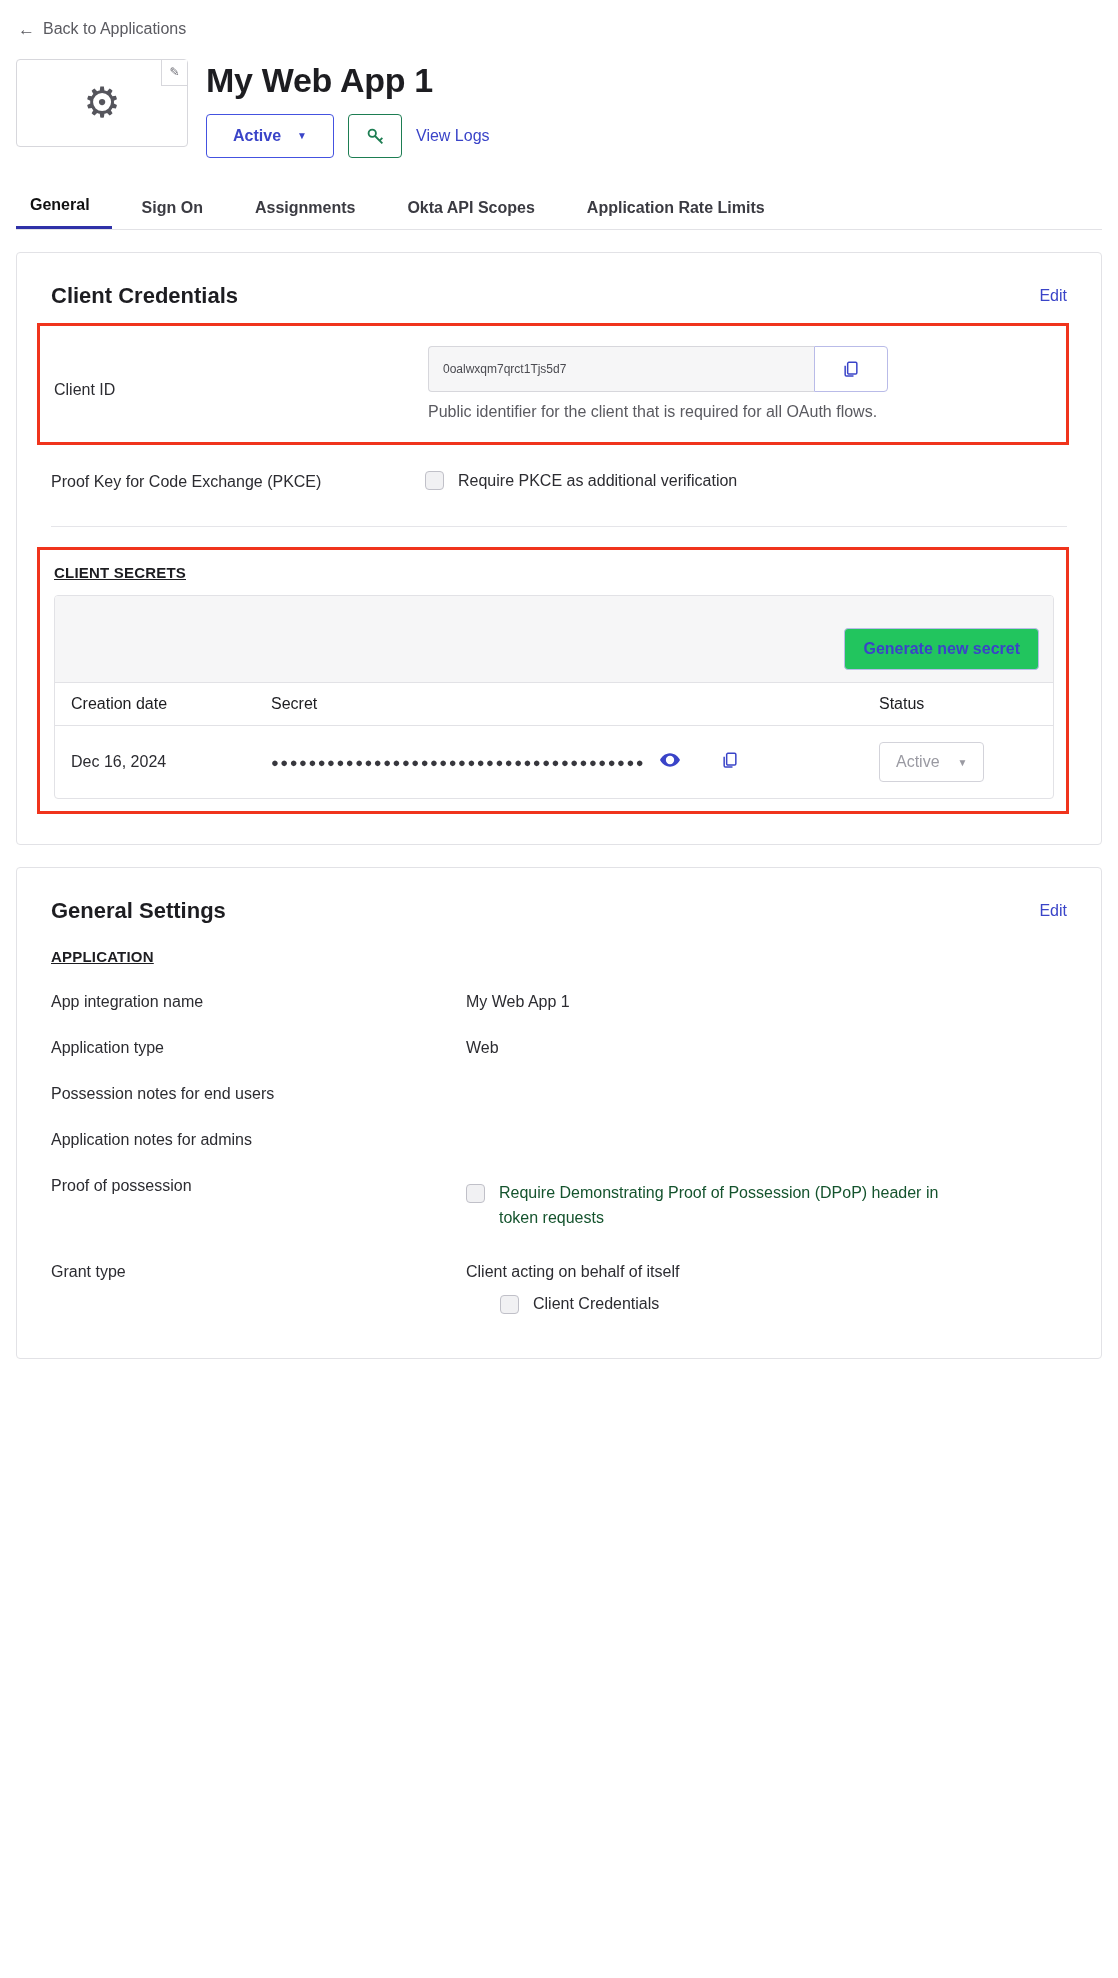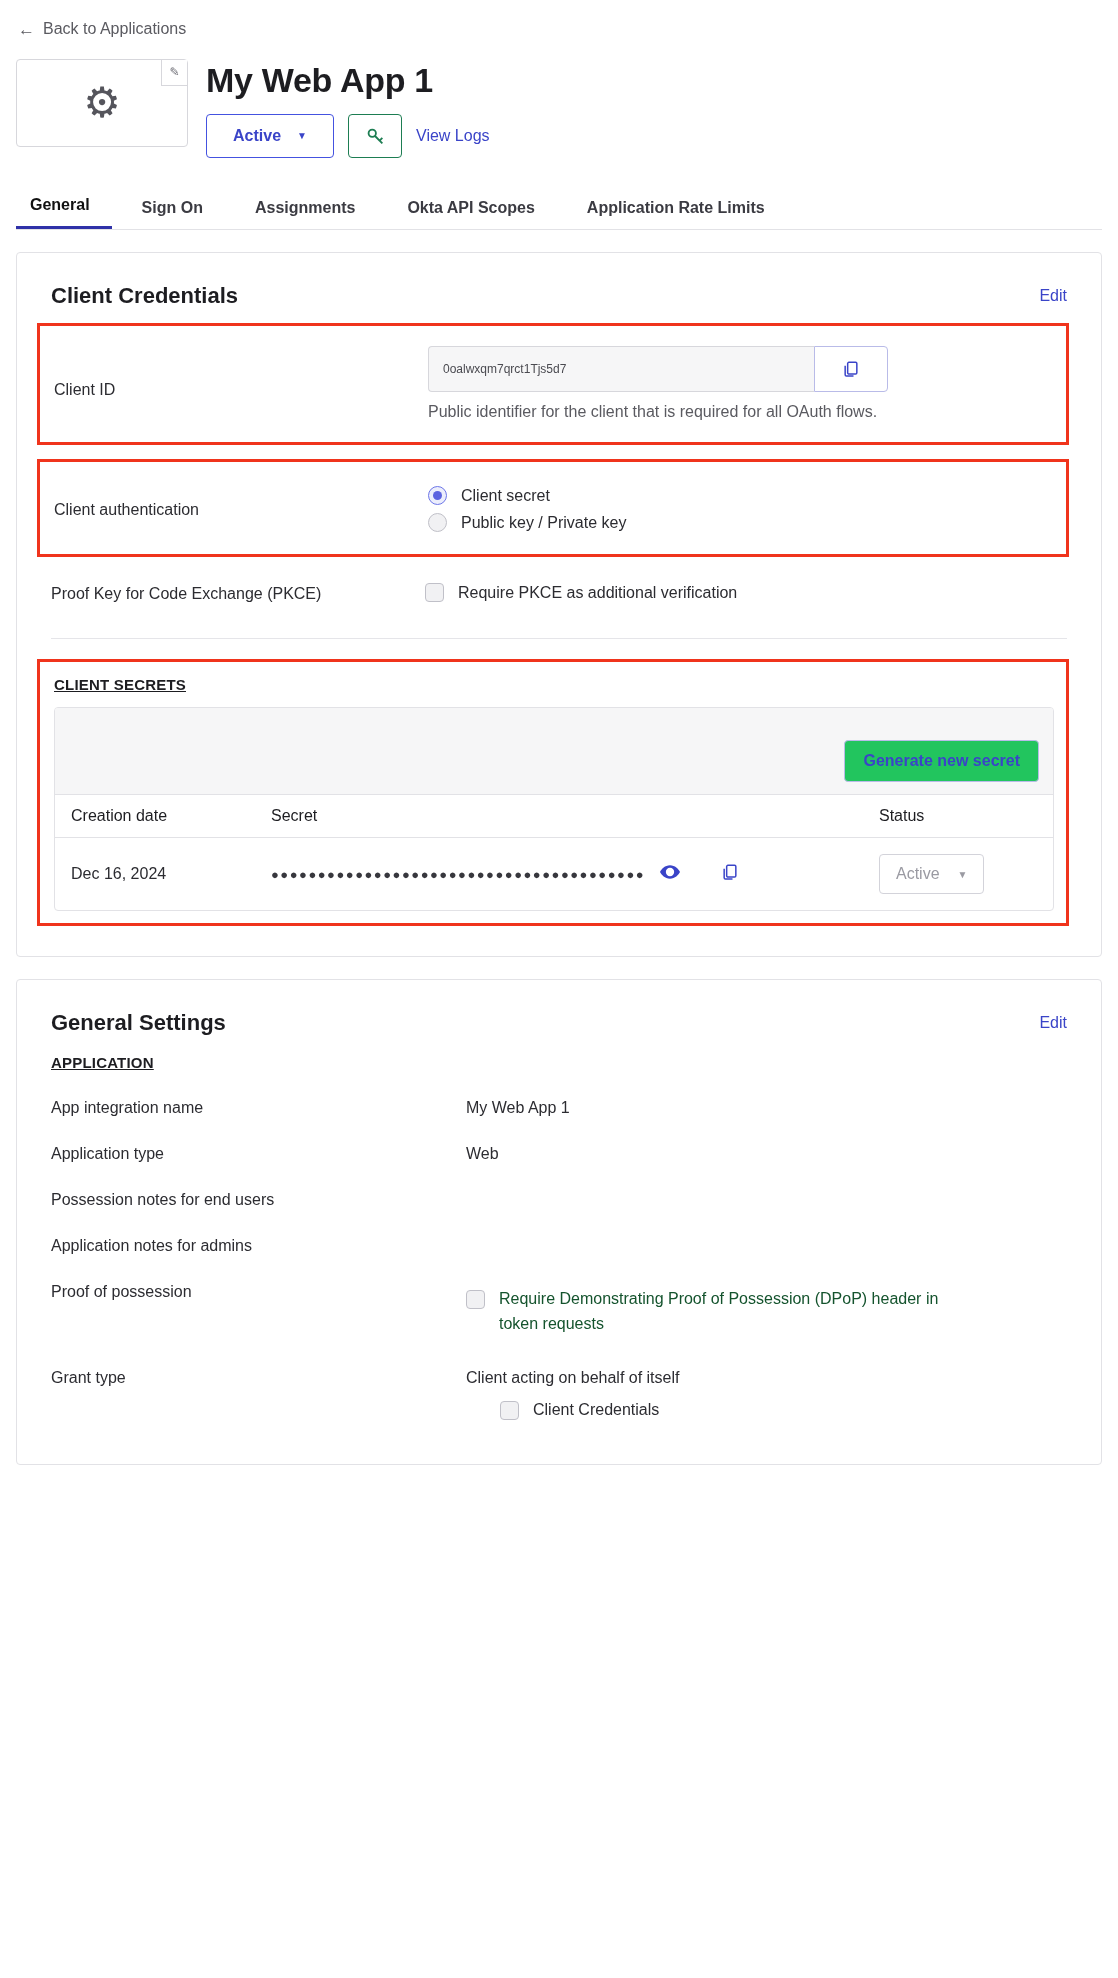--- a/index.html
+++ b/index.html
@@ -443,35 +443,20 @@
                 <rect x="8" y="4" width="11" height="14" rx="1.5"></rect>
                 <path d="M5 8 v11 a1.5 1.5 0 0 0 1.5 1.5 H15"></path>
               </svg>
             </div>
           </div>
           <div class="hint">Public identifier for the client that is required for all OAuth flows.</div>
         </div>
       </div>
     </div>
 
-    <div class="hl" style="margin-top:14px;">
-      <div class="row">
-        <div class="row-label" style="padding-top:2px;">Client authentication</div>
-        <div class="row-body">
-          <label class="radio-line">
-            <span class="radio checked"></span>
-            <span>Client secret</span>
-          </label>
-          <label class="radio-line">
-            <span class="radio"></span>
-            <span>Public key / Private key</span>
-          </label>
-        </div>
-      </div>
-    </div>
 
     <div class="row" style="margin-top:16px;">
       <div class="row-label" style="padding-top:2px;">Proof Key for Code Exchange (PKCE)</div>
       <div class="row-body">
         <label class="check-line">
           <span class="checkbox"></span>
           <span>Require PKCE as additional verification</span>
         </label>
       </div>
     </div>
@@ -523,21 +508,21 @@
     </div>
   </div>
 
   
   <div class="card">
     <div class="card-header">
       <div class="card-title">General Settings</div>
       <a class="edit-link">Edit</a>
     </div>
 
-    <div class="section-caps" style="margin-top:18px;">APPLICATION</div>
+    <div class="section-caps" style="margin-top:24px;">APPLICATION</div>
 
     <div class="gs-row">
       <div class="gs-label">App integration name</div>
       <div class="gs-value">My Web App 1</div>
     </div>
 
     <div class="gs-row">
       <div class="gs-label">Application type</div>
       <div class="gs-value">Web</div>
     </div>

